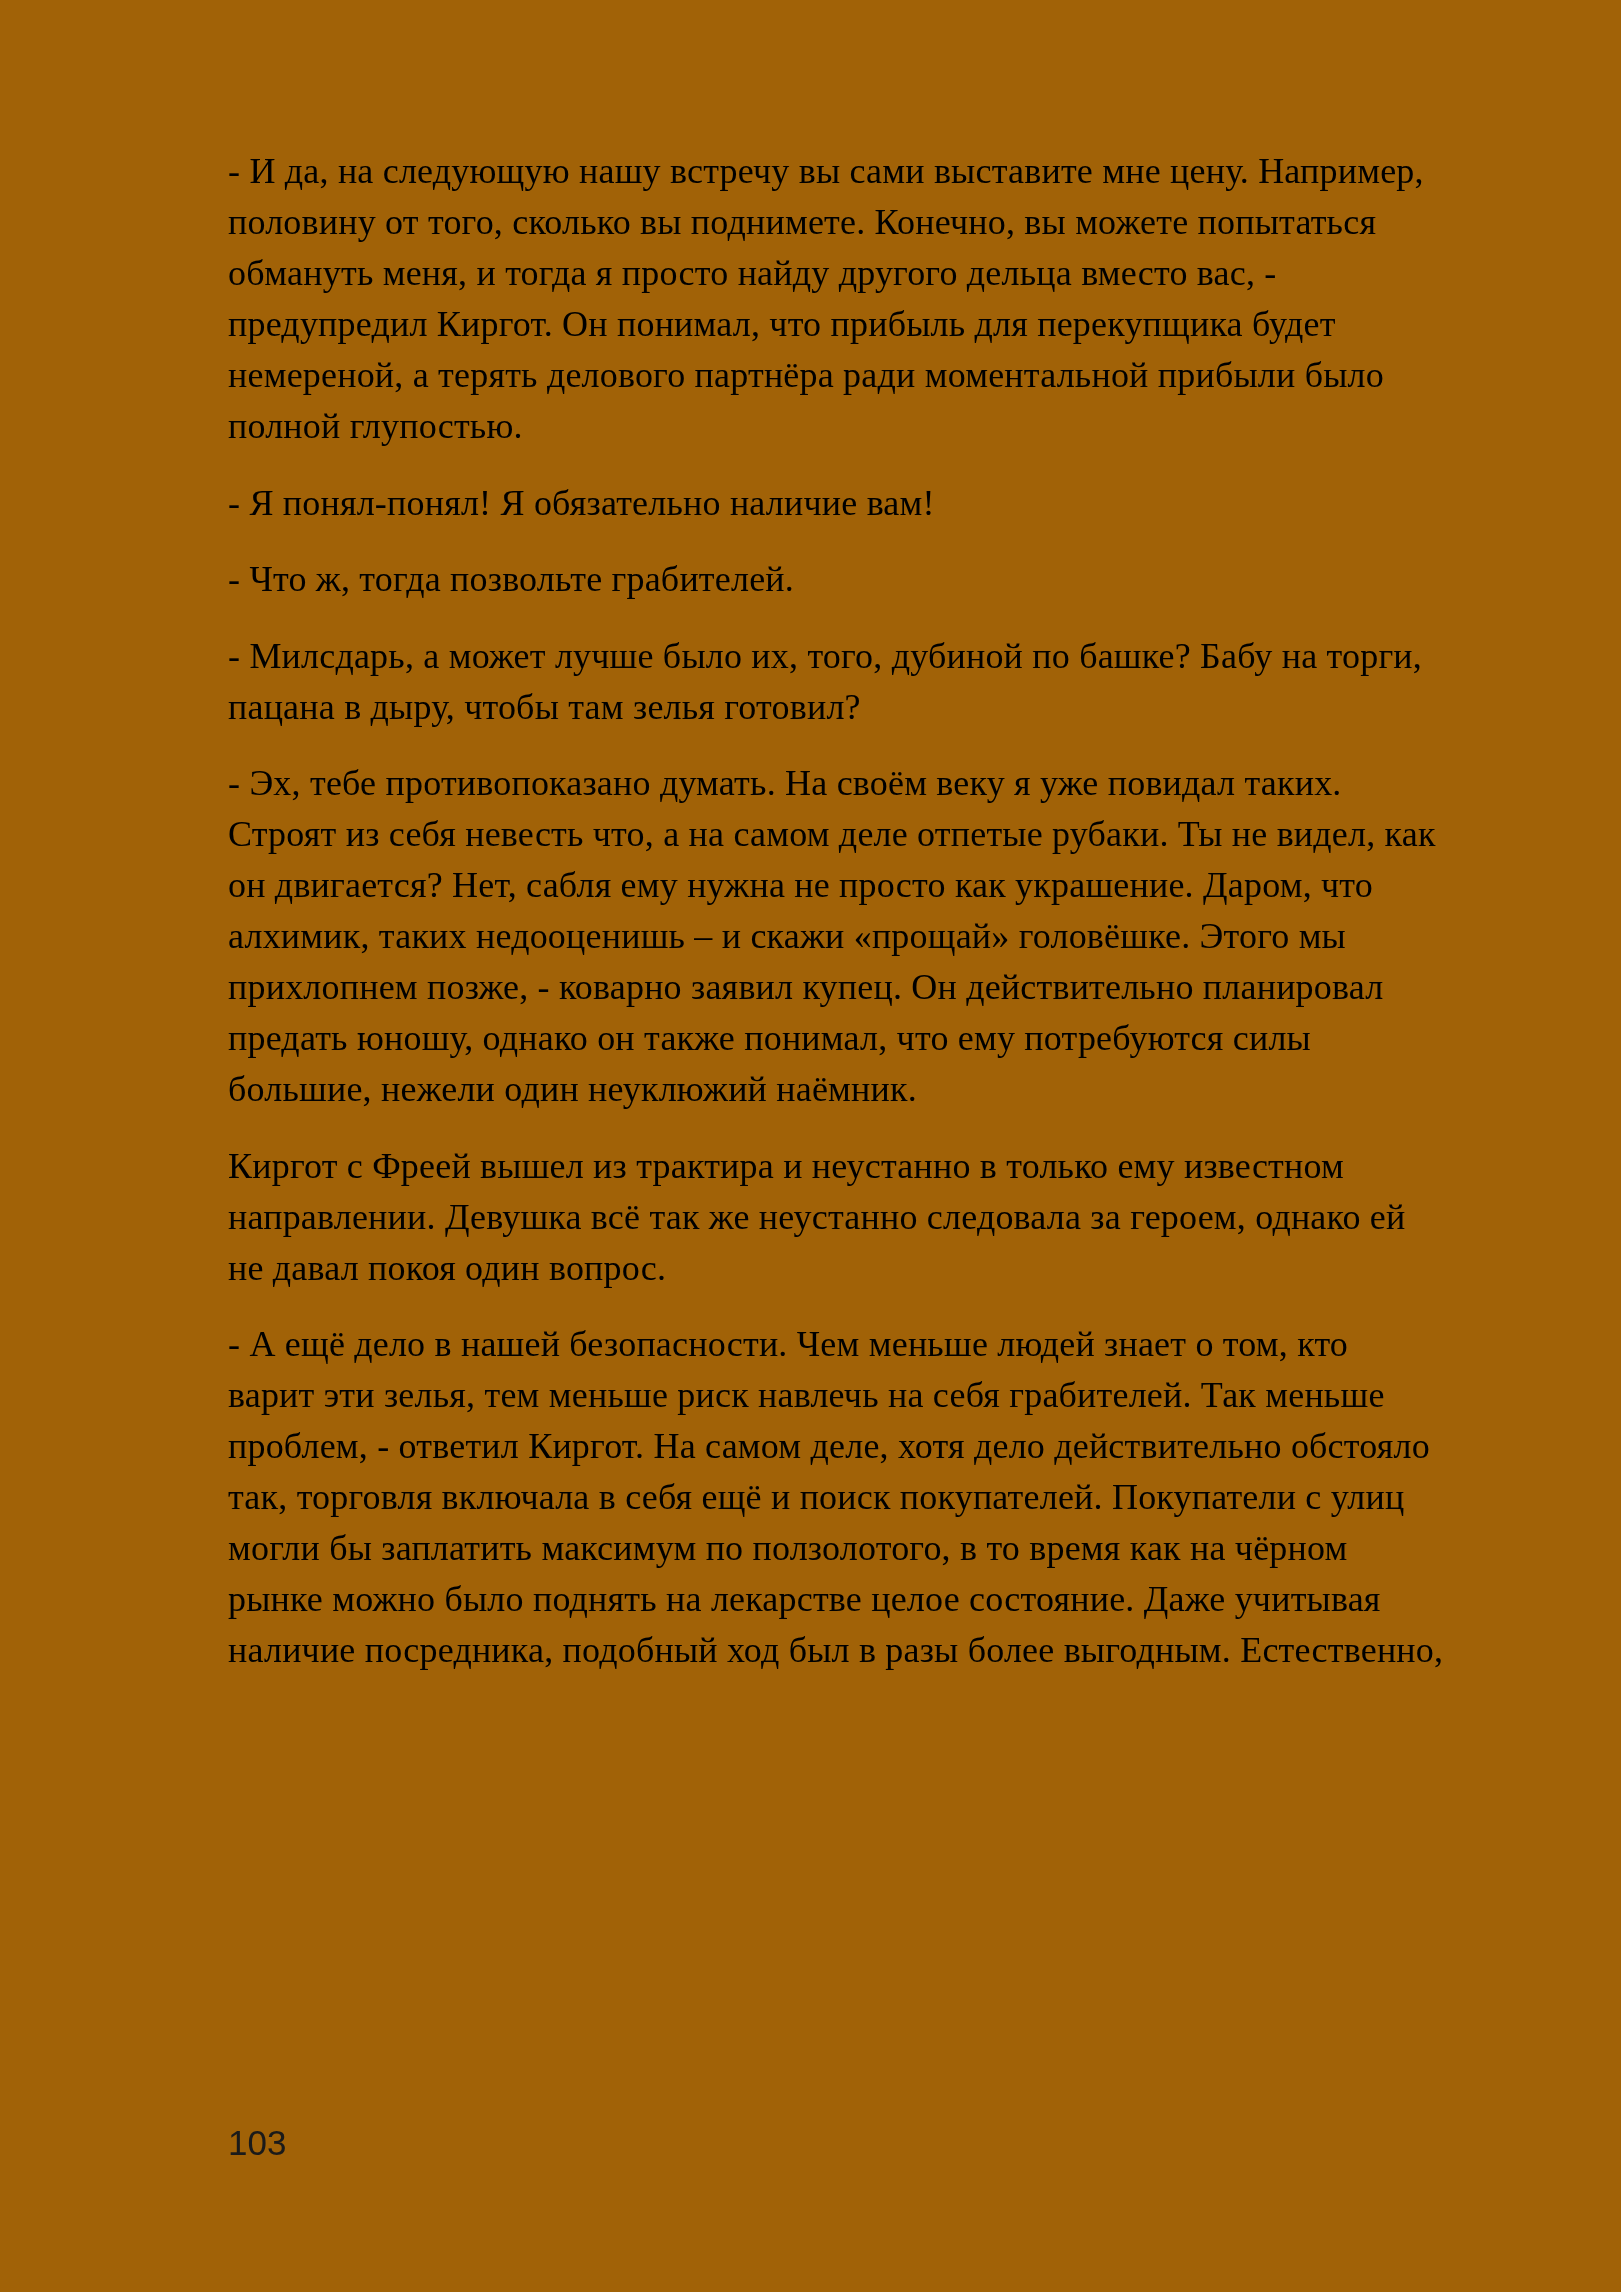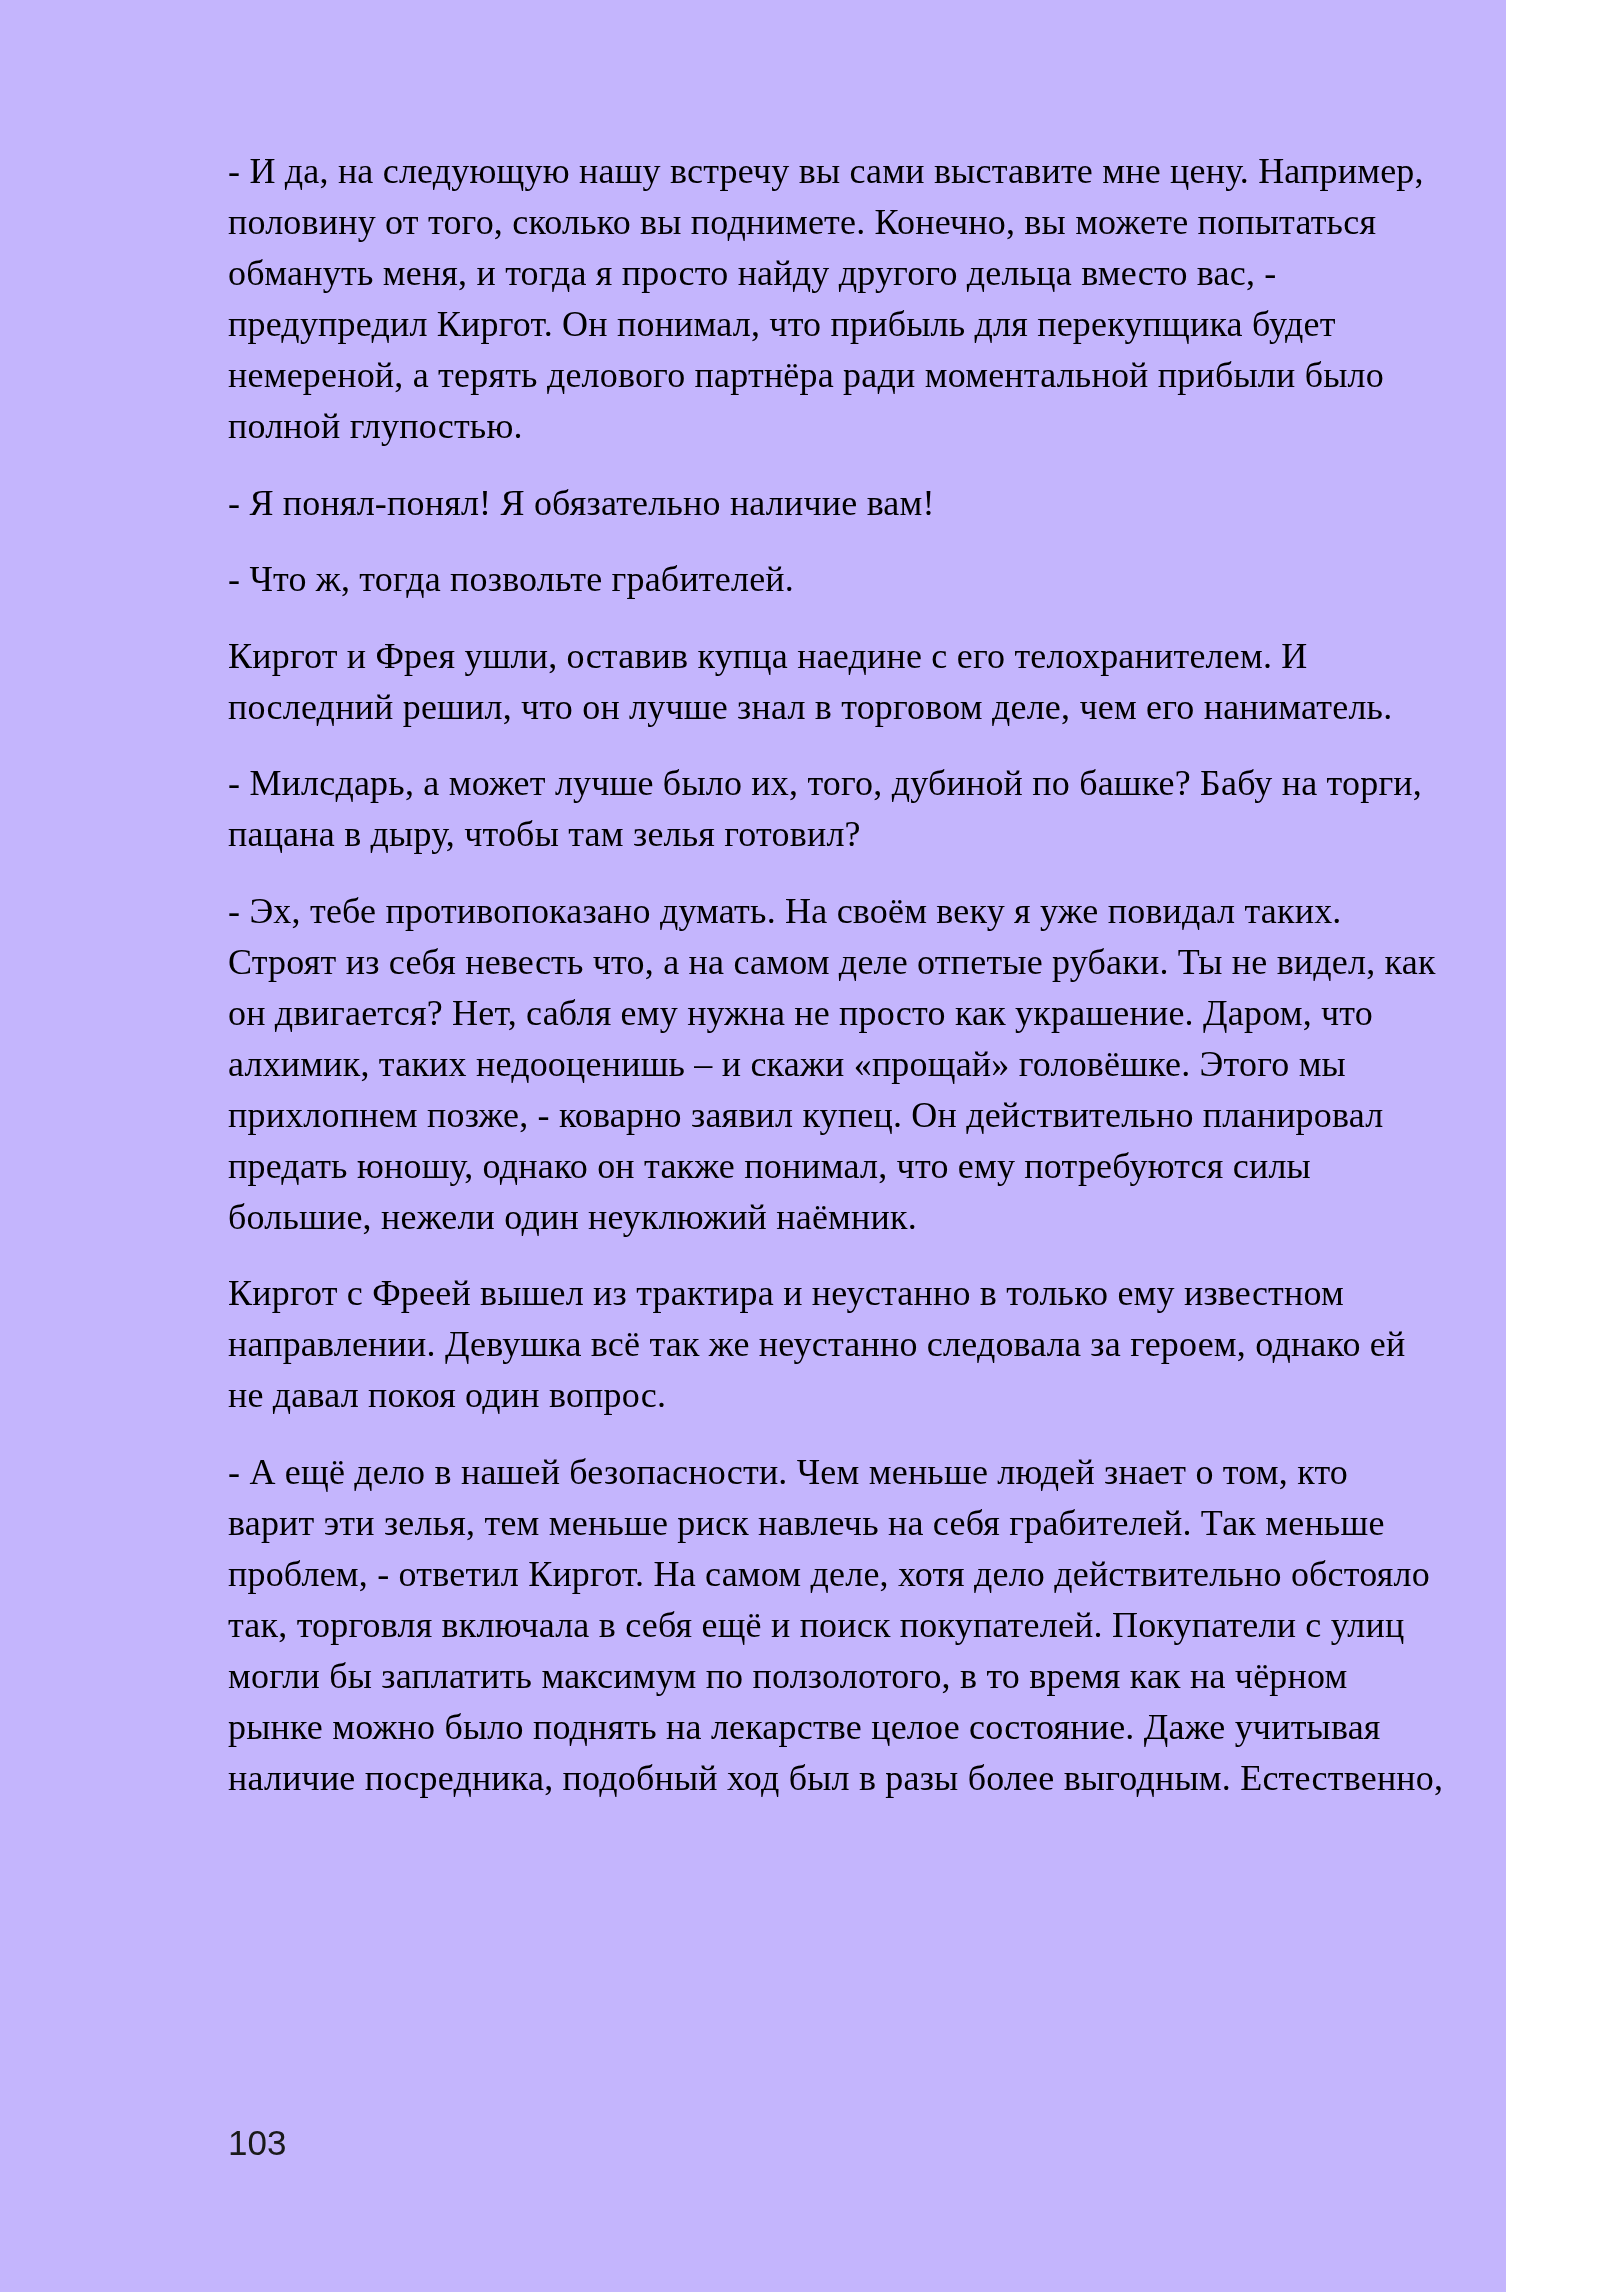--- a/index.html
+++ b/index.html
@@ -2,23 +2,23 @@
 <html lang="ru"><head>
 <meta charset="utf-8">
 <style>
   html, body {
     margin: 0;
     padding: 0;
     background: #ffffff;
   }
   .page {
     position: relative;
-    width: 1506px;
+    width: 1621px;
     height: 2293px;
-    background: #c4b5fd;
+    background: #a16207;
     overflow: hidden;
     font-family: "Liberation Serif", "DejaVu Serif", serif;
     color: #000000;
   }
   .text-block {
     position: absolute;
     left: 228px;
     top: 146px;
     width: 1274px;
   }
@@ -47,22 +47,20 @@
 <div class="page">
   <div class="text-block">
     <p class="para">- И да, на следующую нашу встречу вы сами выставите мне цену. Например,
 половину от того, сколько вы поднимете. Конечно, вы можете попытаться
 обмануть меня, и тогда я просто найду другого дельца вместо вас, -
 предупредил Киргот. Он понимал, что прибыль для перекупщика будет
 немереной, а терять делового партнёра ради моментальной прибыли было
 полной глупостью.</p>
     <p class="para">- Я понял-понял! Я обязательно наличие вам!</p>
     <p class="para">- Что ж, тогда позвольте грабителей.</p>
-    <p class="para">Киргот и Фрея ушли, оставив купца наедине с его телохранителем. И
-последний решил, что он лучше знал в торговом деле, чем его наниматель.</p>
     <p class="para">- Милсдарь, а может лучше было их, того, дубиной по башке? Бабу на торги,
 пацана в дыру, чтобы там зелья готовил?</p>
     <p class="para">- Эх, тебе противопоказано думать. На своём веку я уже повидал таких.
 Строят из себя невесть что, а на самом деле отпетые рубаки. Ты не видел, как
 он двигается? Нет, сабля ему нужна не просто как украшение. Даром, что
 алхимик, таких недооценишь – и скажи «прощай» головёшке. Этого мы
 прихлопнем позже, - коварно заявил купец. Он действительно планировал
 предать юношу, однако он также понимал, что ему потребуются силы
 большие, нежели один неуклюжий наёмник.</p>
     <p class="para">Киргот с Фреей вышел из трактира и неустанно в только ему известном

